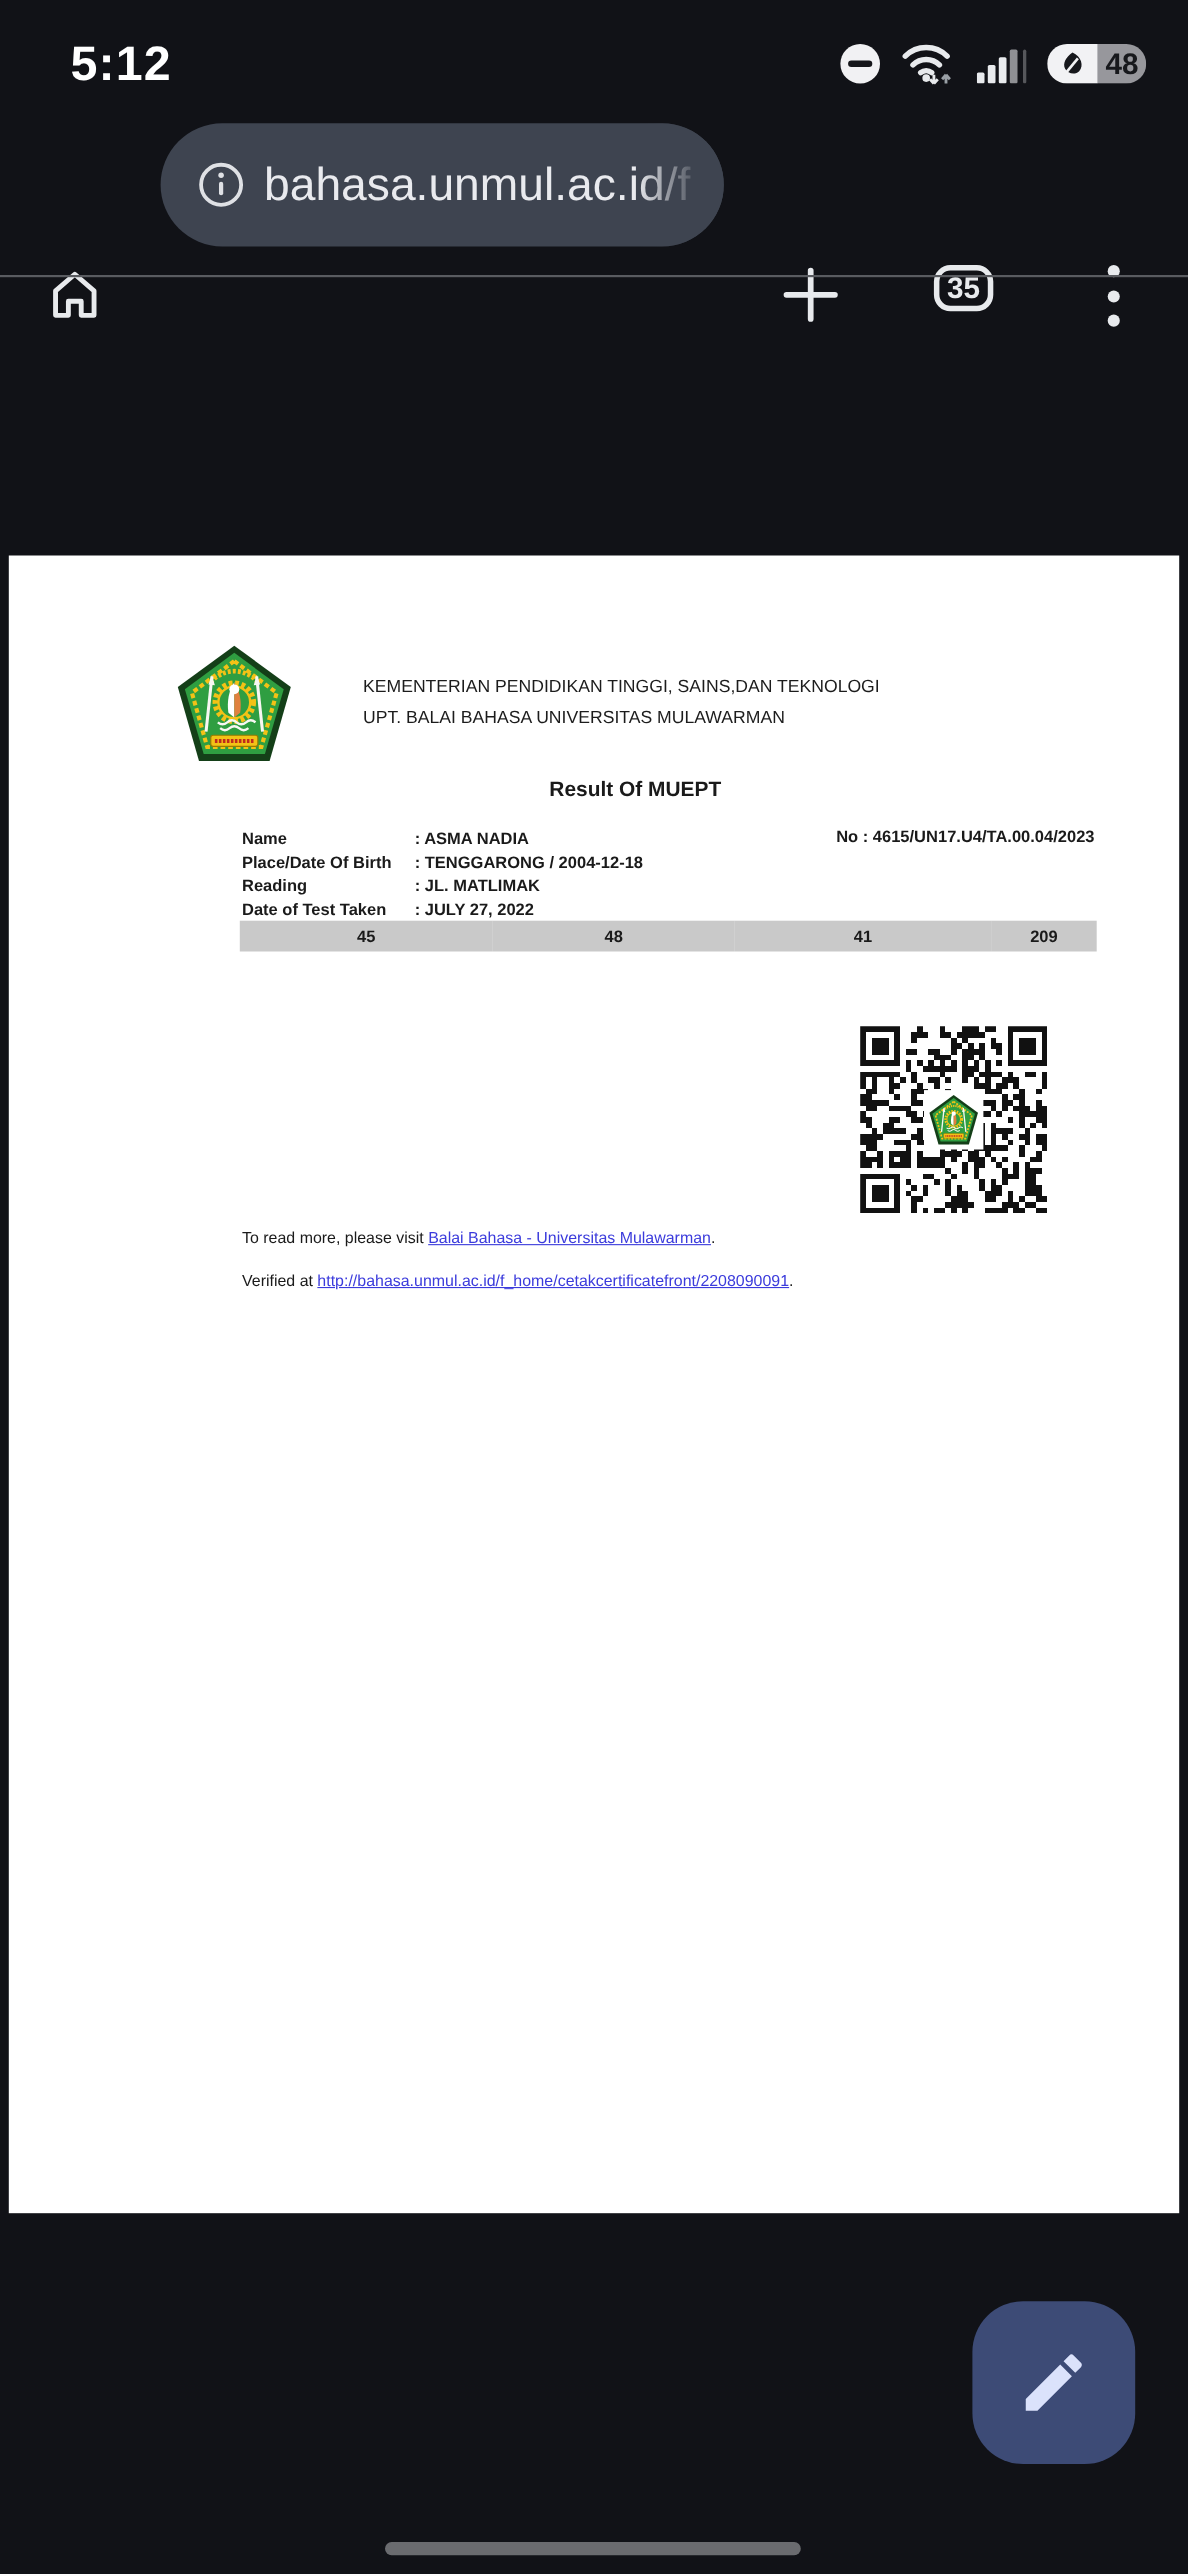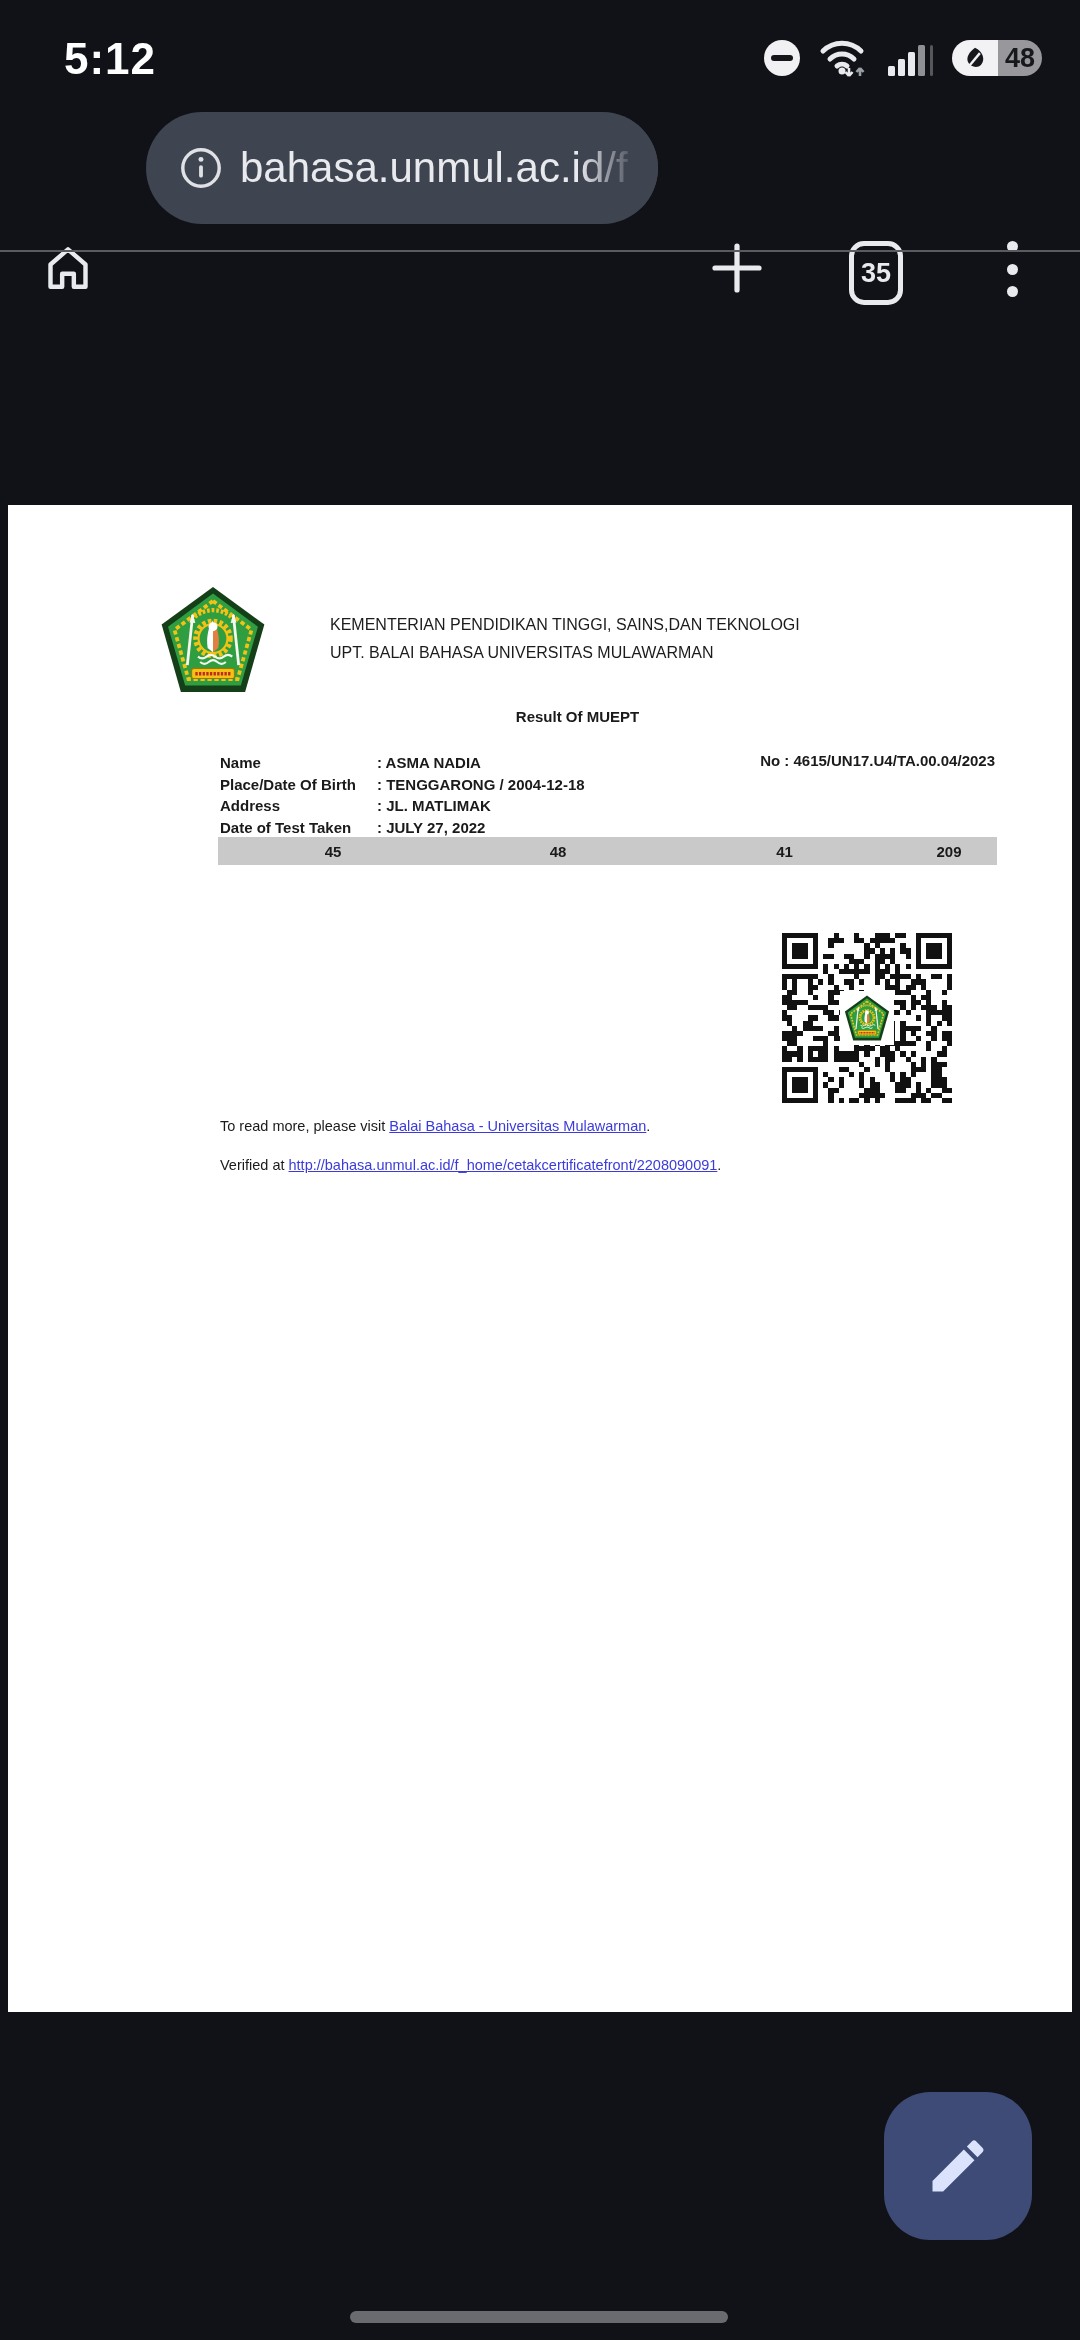--- a/index.html
+++ b/index.html
@@ -18,30 +18,30 @@
   .battery .bseg-num{ width:44px; background:#97979c; color:#17181c; font-size:27px; font-weight:bold; display:flex; align-items:center; justify-content:center; }
 
   
   .toolbar{ position:absolute; left:0; top:100px; width:1080px; height:150px; }
   .home-btn{ position:absolute; left:40px; top:140px; width:56px; height:56px; }
   .omnibox{ position:absolute; left:146px; top:12px; width:512px; height:112px; border-radius:56px; background:#3e4450; display:flex; align-items:center; overflow:hidden; }
   .omnibox .info{ margin-left:32px; flex:0 0 auto; }
   .omnibox .url{ margin-left:16px; color:#e9eaee; font-size:42px; white-space:nowrap; }
   .omnibox .fade{ position:absolute; right:0; top:0; width:80px; height:100%; background:linear-gradient(to right, rgba(62,68,80,0), #3e4450 75%); }
   .newtab-btn{ position:absolute; left:704px; top:135px; width:66px; height:66px; }
-  .tabcount-btn{ position:absolute; left:849px; top:141px; width:54px; height:64px; border:5px solid #e8eaed; border-radius:15px; display:flex; align-items:center; justify-content:center; color:#e8eaed; font-size:27px; font-weight:bold; }
+  .tabcount-btn{ position:absolute; left:849px; top:141px; width:54px; height:42px; border:5px solid #e8eaed; border-radius:15px; display:flex; align-items:center; justify-content:center; color:#e8eaed; font-size:27px; font-weight:bold; }
   .menu-btn{ position:absolute; left:1000px; top:139px; width:24px; height:60px; display:flex; flex-direction:column; align-items:center; justify-content:space-between; padding:2px 0; }
   .menu-btn i{ width:11px; height:11px; border-radius:50%; background:#e8eaed; }
   .toolbar-divider{ position:absolute; left:0; top:250px; width:1080px; height:2px; background:#595b60; }
 
   
   .page{ position:absolute; left:8px; top:505px; width:1064px; height:1507px; background:#ffffff; color:#1a1a1a; }
   .logo{ position:absolute; left:150px; top:81px; width:110px; height:107px; }
   .org{ position:absolute; left:322px; top:106px; font-size:16px; line-height:28px; color:#1c1c1c; }
-  .doc-title{ position:absolute; left:180px; top:203px; width:779px; text-align:center; font-size:15px; font-weight:bold; }
+  .doc-title{ position:absolute; left:180px; top:203px; width:779px; text-align:center; font-size:19px; font-weight:bold; }
   .details{ position:absolute; left:212px; top:247px; font-size:15px; font-weight:bold; line-height:21.5px; }
   .details .lbl{ display:inline-block; width:157px; }
   .doc-no{ position:absolute; right:77px; top:247px; font-size:15px; font-weight:bold; }
 
   table.scores{ position:absolute; left:210px; top:332px; width:779px; border-collapse:collapse; table-layout:fixed; }
   table.scores col.c1{ width:230px; } table.scores col.c2{ width:220px; }
   table.scores col.c3{ width:233px; } table.scores col.c4{ width:96px; }
   table.scores th{ border:1.5px solid #a8a8ac; font-weight:normal; text-align:left; vertical-align:top; padding:5px 8px; font-size:13.5px; line-height:17px; color:#2b2b2b; height:48px; }
   table.scores th.total{ vertical-align:middle; text-align:center; padding:5px 4px; }
   table.scores td{ background:#c9c9c9; text-align:center; font-size:15px; font-weight:bold; height:28px; border:none; }
@@ -153,21 +153,21 @@
     <div class="org">
       <div>KEMENTERIAN PENDIDIKAN TINGGI, SAINS,DAN TEKNOLOGI</div>
       <div>UPT. BALAI BAHASA UNIVERSITAS MULAWARMAN</div>
     </div>
 
     <div class="doc-title">Result Of MUEPT</div>
 
     <div class="details">
       <div><span class="lbl">Name</span><span>: ASMA NADIA</span></div>
       <div><span class="lbl">Place/Date Of Birth</span><span>: TENGGARONG / 2004-12-18</span></div>
-      <div><span class="lbl">Address</span><span>: JL. MATLIMAK</span></div>
+      <div><span class="lbl">Reading</span><span>: JL. MATLIMAK</span></div>
       <div><span class="lbl">Date of Test Taken</span><span>: JULY 27, 2022</span></div>
     </div>
     <div class="doc-no">No : 4615/UN17.U4/TA.00.04/2023</div>
 
     <table class="scores">
       <colgroup>
           <col class="c1">
           <col class="c2">
           <col class="c3">
           <col class="c4">

